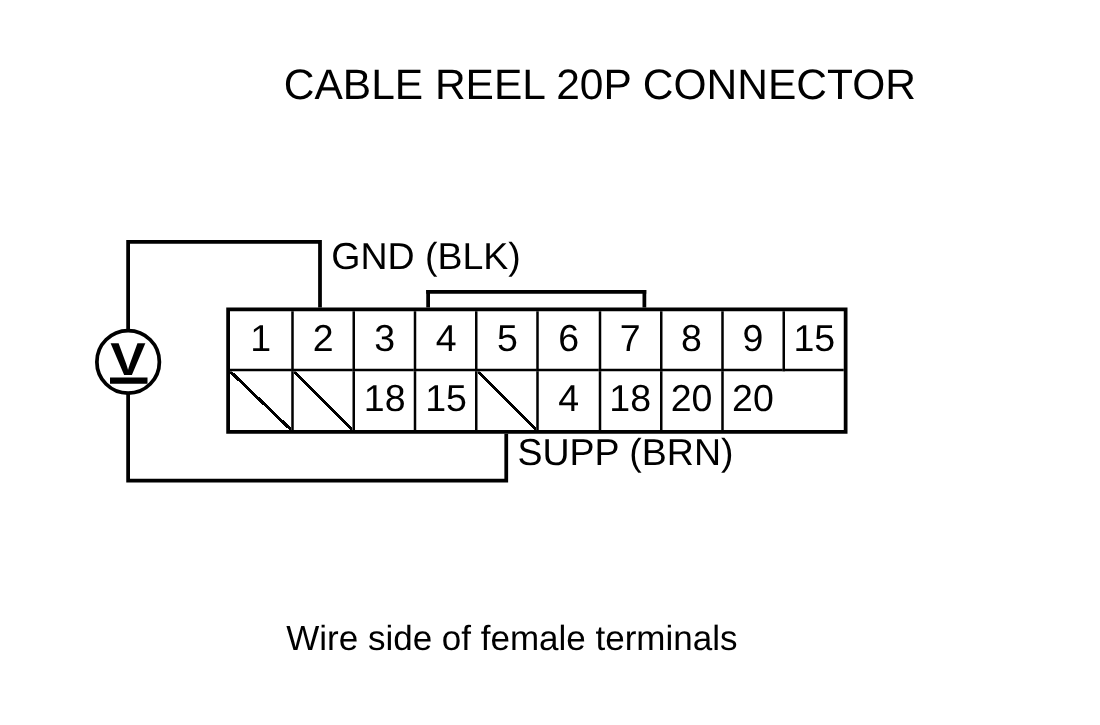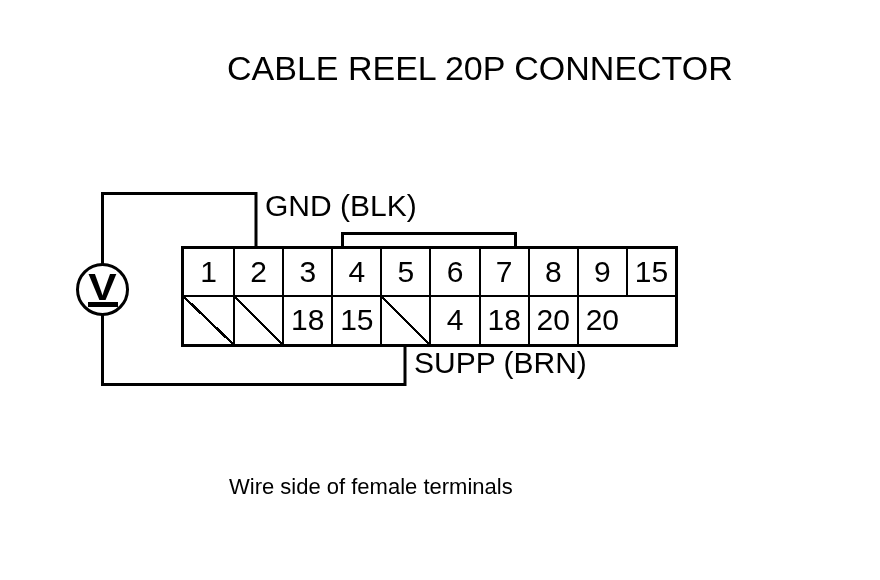--- a/index.html
+++ b/index.html
@@ -108,22 +108,22 @@
       transparent calc(50% + 1.2px));
   }
 
   .wire-label { position: absolute; font-size: 30px; line-height: 30px; white-space: nowrap; }
   .gnd-label  { left: 265px; top: 191px; }
   .supp-label { left: 414px; top: 348px; }
 
   .caption {
     position: absolute;
     left: 229px;
-    top: 472px;
-    font-size: 22px;
+    top: 496px;
+    font-size: 28px;
     line-height: 30px;
     white-space: nowrap;
     text-align: right;
   }
 </style>
 </head>
 <body>
 
 <div id="canvas">
 

